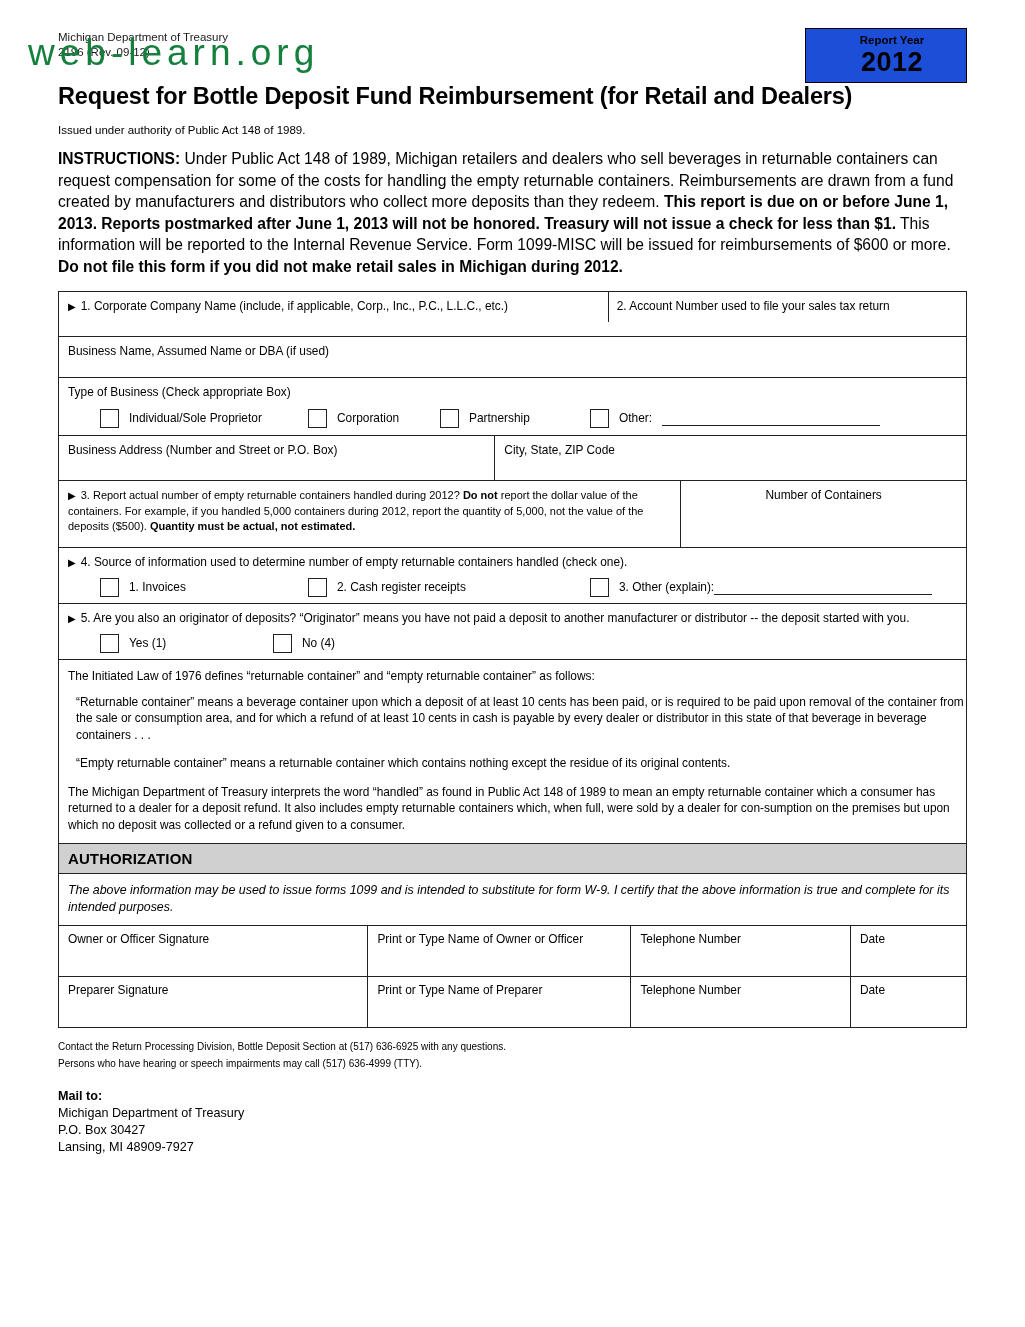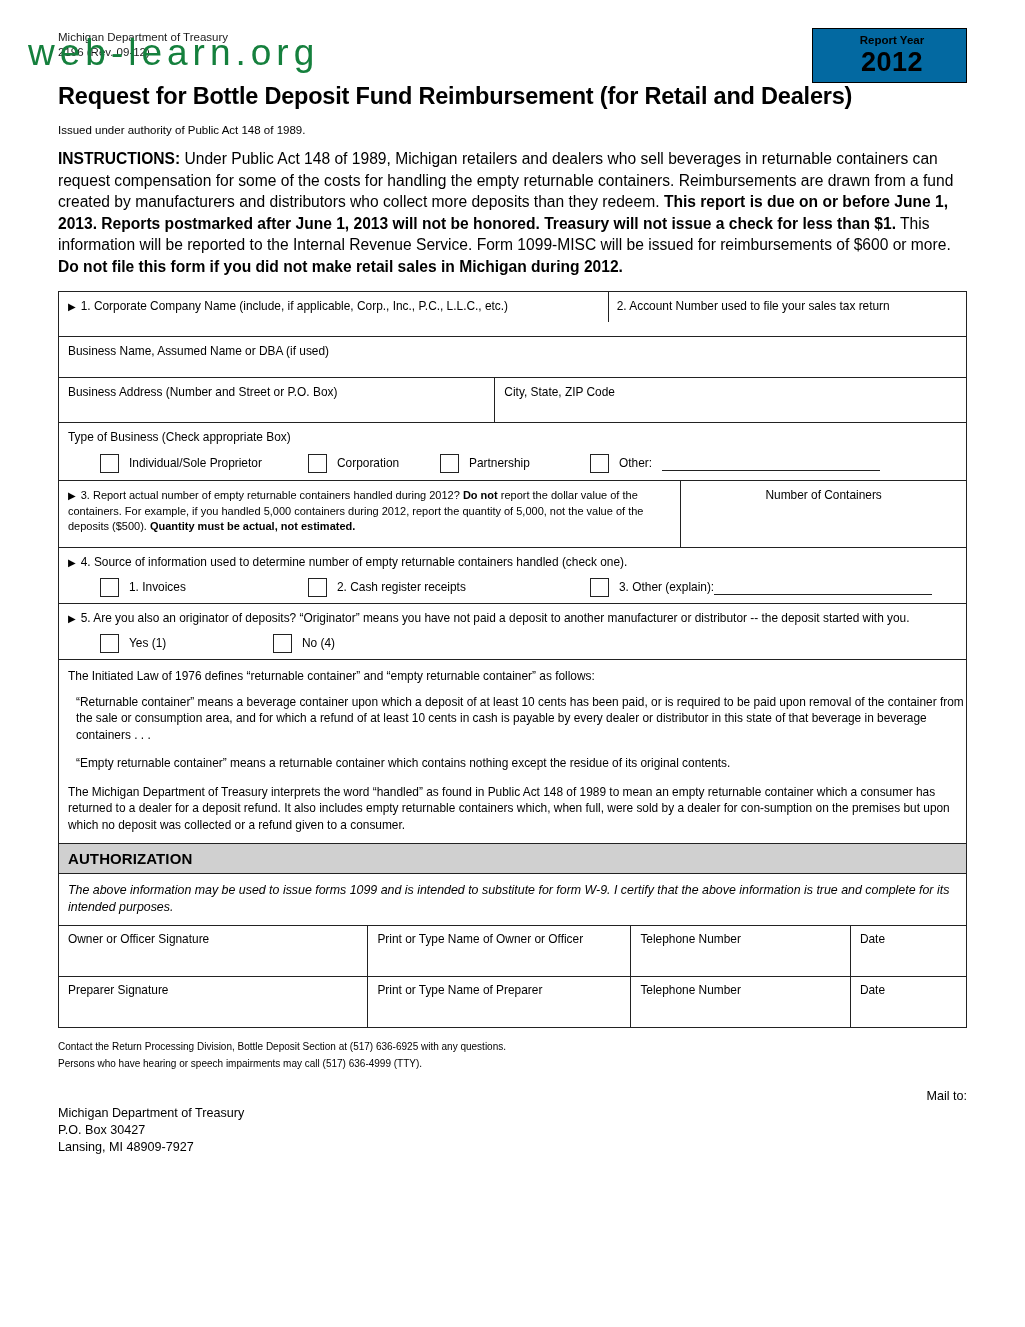--- a/index.html
+++ b/index.html
@@ -52,22 +52,22 @@
     line-height: 15px;
     color: #1a1a1a;
   }
   .yearbox {
     position: absolute;
     right: 0px;
     top: 28px;
     width: 148px;
     border: 1.6px solid #000;
     text-align: center;
-    padding: 4px 0 4px 5px;
-    background: #0369a1;
+    padding: 4px 0 4px 12px;
+    background: #1d4ed8;
   }
   .yearbox .yl {
     font-size: 11.5px;
     font-weight: bold;
     line-height: 14px;
   }
   .yearbox .yv {
     font-size: 27px;
     font-weight: bold;
     line-height: 31px;
@@ -238,21 +238,21 @@
   .contact {
     margin-top: 10px;
     font-size: 10px;
     line-height: 17px;
   }
   .mailto {
     margin-top: 16px;
     font-size: 12.6px;
     line-height: 17px;
   }
-  .mailto .lbl { font-weight: normal; text-align: right; }
+  .mailto .lbl { font-weight: bold; }
 </style>
 </head>
 <body>
 
 <div class="page">
 
   <div class="watermark">web-learn.org</div>
 
   <div class="hdr">
     <div class="dept">Michigan Department of Treasury</div>
@@ -279,29 +279,20 @@
       </div>
       <div class="partial-div" style="left:60.5%; height:30px;"></div>
       <div class="cell" style="width:39.5%;">
         <span>2. Account Number used to file your sales tax return</span>
       </div>
     </div>
 
     <div class="row h-row2">
       <div class="cell" style="width:100%;">
         <span>Business Name, Assumed Name or DBA (if used)</span>
-      </div>
-    </div>
-
-    <div class="row h-row3">
-      <div class="cell" style="width:48%;">
-        <span>Business Address (Number and Street or P.O. Box)</span>
-      </div>
-      <div class="cell vline" style="width:52%;">
-        <span>City, State, ZIP Code</span>
       </div>
     </div>
 
     <div class="row h-rowbiz">
       <div class="cell" style="width:100%;">
         <div>Type of Business (Check appropriate Box)</div>
         <div style="margin-top:9px; position:relative; height:22px;">
           <span class="cbwrap" style="position:absolute; left:32px;">
             <span class="cb"></span>
             <span class="cblabel">Individual/Sole Proprietor</span>
@@ -313,20 +304,29 @@
           <span class="cbwrap" style="position:absolute; left:372px;">
             <span class="cb"></span>
             <span class="cblabel">Partnership</span>
           </span>
           <span class="cbwrap" style="position:absolute; left:522px;">
             <span class="cb"></span>
             <span class="cblabel">Other:</span>
             <span class="fillline" style="width:218px; margin-left:10px;"></span>
           </span>
         </div>
+      </div>
+    </div>
+
+    <div class="row h-row3">
+      <div class="cell" style="width:48%;">
+        <span>Business Address (Number and Street or P.O. Box)</span>
+      </div>
+      <div class="cell vline" style="width:52%;">
+        <span>City, State, ZIP Code</span>
       </div>
     </div>
 
     <div class="row h-q3">
       <div class="cell" style="width:68.5%;">
         <span class="marker">▶</span><span class="q-text"><span>3. Report actual number of empty returnable containers handled during 2012? </span><b>Do not</b><span> report the dollar value of the containers. For example, if you handled 5,000 containers during 2012, report the quantity of 5,000, not the value of the deposits ($500). </span><b>Quantity must be actual, not estimated.</b></span>
       </div>
       <div class="cell vline ctr-label" style="width:31.5%; padding-left:0;">
         <span>Number of Containers</span>
       </div>

